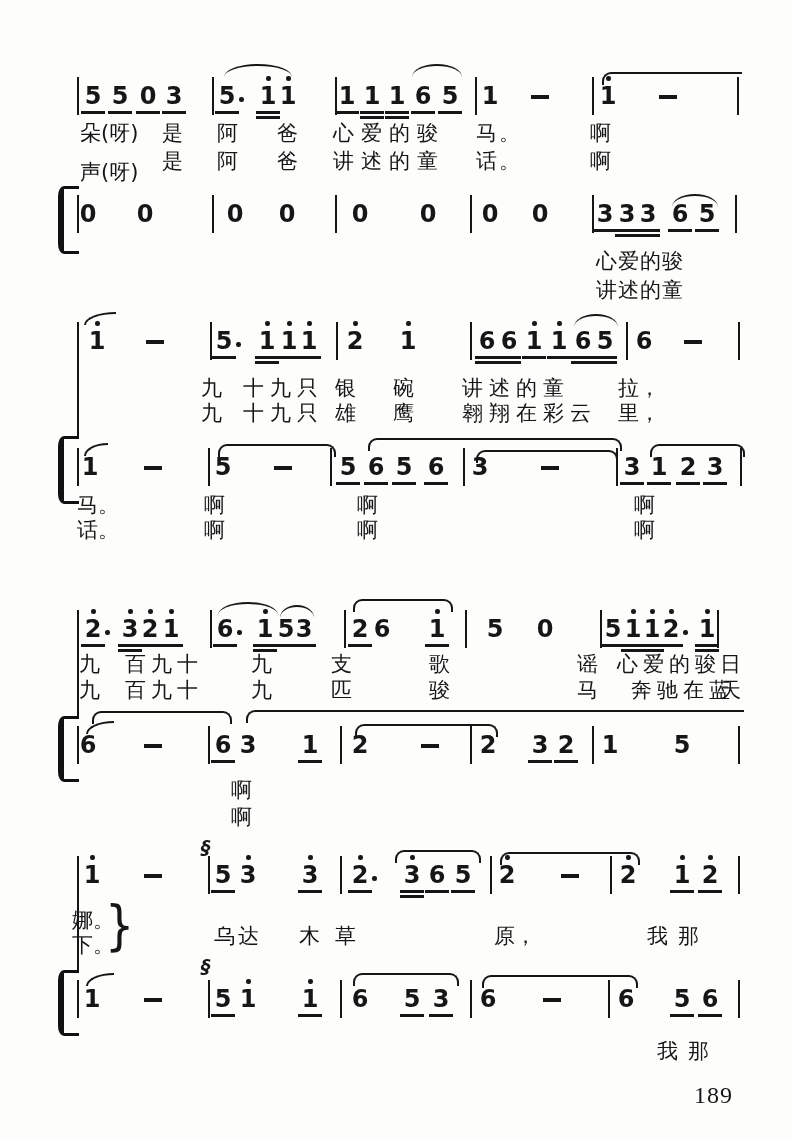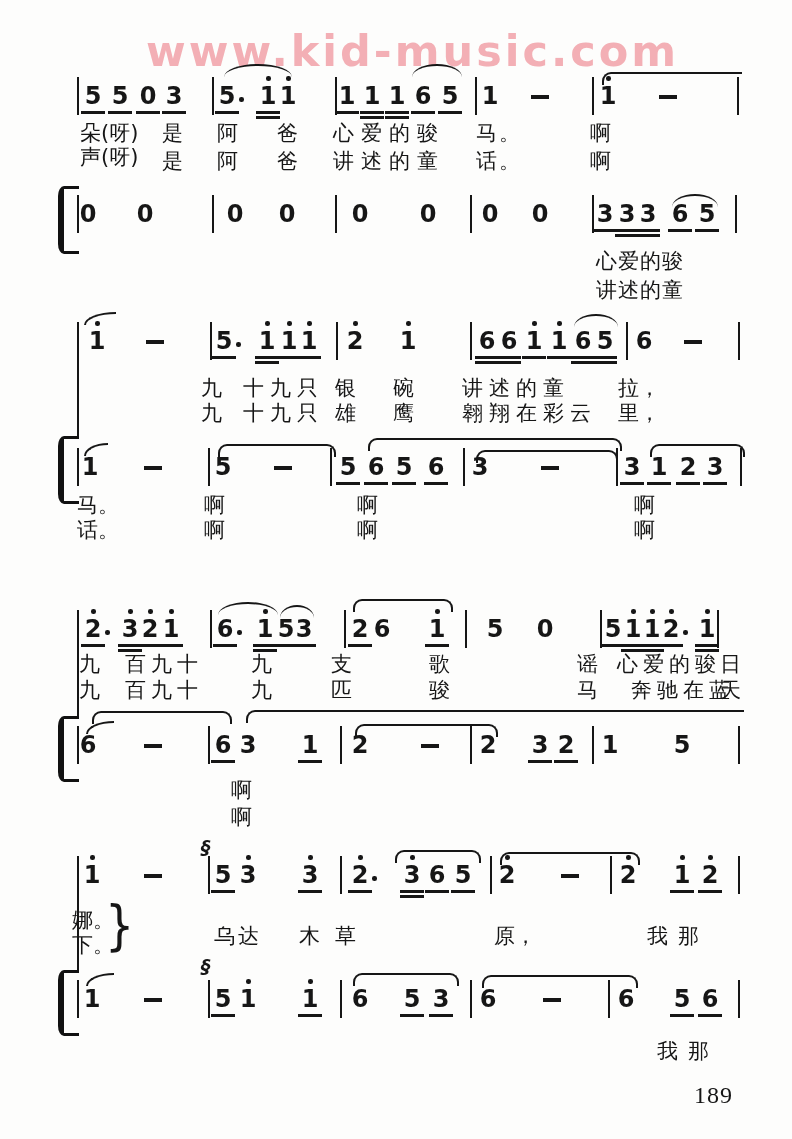--- a/index.html
+++ b/index.html
@@ -37,21 +37,20 @@
   .brace{position:absolute;font-size:46px;line-height:40px;transform:scaleY(1.15);}
   .pagenum{
     position:absolute;left:694px;top:1082px;font-size:24px;
     font-family:"Liberation Serif","DejaVu Serif",serif;letter-spacing:1px;
   }
 </style>
 </head>
 <body>
 
 <div id="sheet">
-  <div class="watermark" style="color: rgba(234, 98, 110, 0.5);">www.kid-music.com</div>
   <div id="notation">
       <div class="barline" style="left: 77px; top: 77px; height: 38px;"></div>
       <div class="barline" style="left: 212px; top: 77px; height: 38px;"></div>
       <div class="barline" style="left: 335px; top: 77px; height: 38px;"></div>
       <div class="barline" style="left: 475px; top: 77px; height: 38px;"></div>
       <div class="barline" style="left: 592px; top: 77px; height: 38px;"></div>
       <div class="barline" style="left: 737px; top: 77px; height: 38px;"></div>
       <div class="note" style="left: 81px; top: 84px;">5</div>
       <div class="uline" style="left: 81px; top: 111px; width: 24px;"></div>
       <div class="note" style="left: 108px; top: 84px;">5</div>
@@ -89,21 +88,21 @@
       <div class="slur arc" style="left: 224px; top: 64px; width: 68px; height: 11px;"></div>
       <div class="slur arc" style="left: 412px; top: 64px; width: 50px; height: 11px;"></div>
       <div class="slur sq-open-right" style="left: 602px; top: 72px; width: 138px; height: 11px;"></div>
       <div class="lyr" style="left: 80px; top: 122px;">朵(呀)</div>
       <div class="lyr" style="left: 162px; top: 122px;">是</div>
       <div class="lyr" style="left: 217px; top: 122px;">阿</div>
       <div class="lyr" style="left: 277px; top: 122px;">爸</div>
       <div class="lyr" style="left: 333px; top: 122px; letter-spacing: 7px;">心爱的骏</div>
       <div class="lyr" style="left: 476px; top: 122px; letter-spacing: 2px;">马。</div>
       <div class="lyr" style="left: 590px; top: 122px;">啊</div>
-      <div class="lyr" style="left: 80px; top: 146px;">声(呀)</div>
+      <div class="lyr" style="left: 80px; top: 161px;">声(呀)</div>
       <div class="lyr" style="left: 162px; top: 150px;">是</div>
       <div class="lyr" style="left: 217px; top: 150px;">阿</div>
       <div class="lyr" style="left: 277px; top: 150px;">爸</div>
       <div class="lyr" style="left: 333px; top: 150px; letter-spacing: 7px;">讲述的童</div>
       <div class="lyr" style="left: 476px; top: 150px; letter-spacing: 2px;">话。</div>
       <div class="lyr" style="left: 590px; top: 150px;">啊</div>
       <div class="barline" style="left: 77px; top: 195px; height: 38px;"></div>
       <div class="barline" style="left: 212px; top: 195px; height: 38px;"></div>
       <div class="barline" style="left: 335px; top: 195px; height: 38px;"></div>
       <div class="barline" style="left: 470px; top: 195px; height: 38px;"></div>

